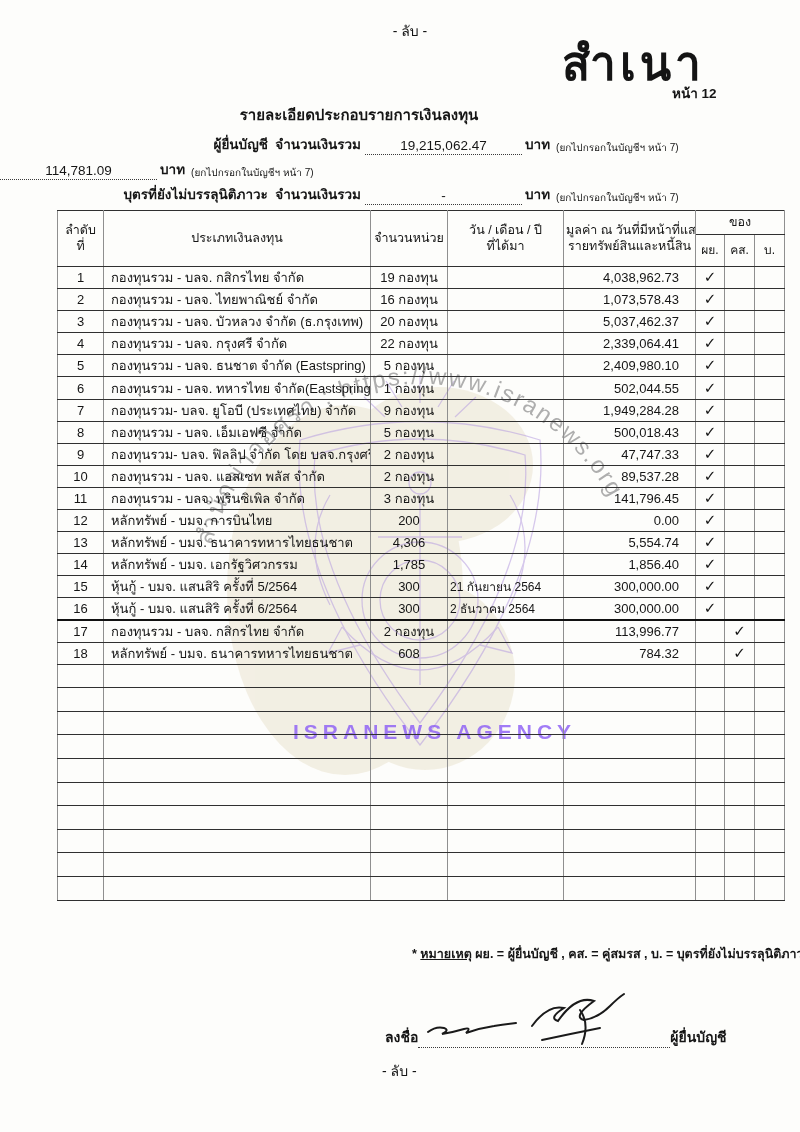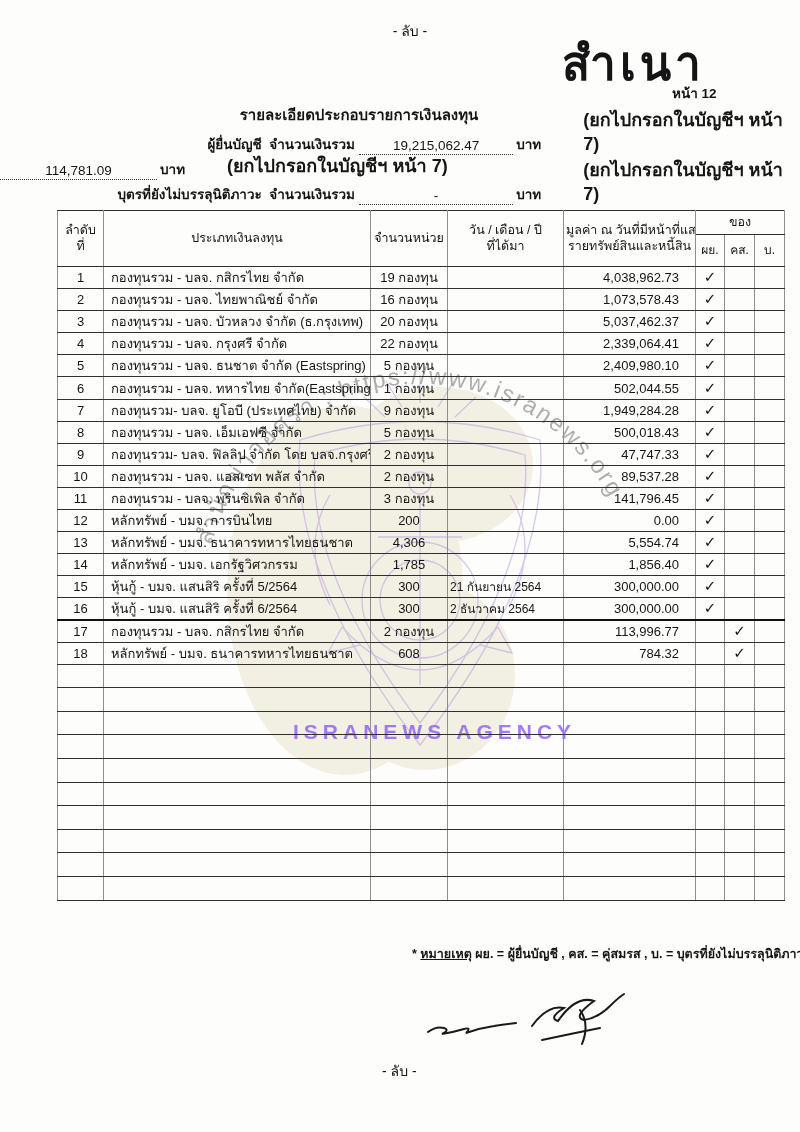--- a/index.html
+++ b/index.html
@@ -26,21 +26,21 @@
 
   
   .fields { position:absolute; top:130px; left:0; width:800px; }
   .field-row { display:flex; align-items:flex-end; height:25px; font-size:13.5px; }
   .field-label { width:365px; text-align:right; font-weight:600; padding-right:4px; white-space:pre;padding-left:18px; }
   .field-line {
     width:157px; text-align:center; border-bottom:1.6px dotted #3a3a3a;
     font-weight:normal; padding-bottom:1px; font-size:13.5px;
   }
   .field-unit { padding-left:3px; font-weight:600; }
-  .field-note { padding-left:6px; font-size:18px; font-weight:700;margin-left:36px; }
+  .field-note { padding-left:6px; font-size:10px; font-weight:400; }
 
   
   .table-wrap { position:absolute; top:210px; left:57px; width:727px; }
   table.invest-table { border-collapse:collapse; table-layout:fixed; width:727px; border:1.8px solid #222; }
   .invest-table th, .invest-table td {
     border-left:1px solid #8f8f8f; border-right:1px solid #8f8f8f;
     border-top:1.4px solid #303030; border-bottom:1.4px solid #303030;
     padding:0 2px; overflow:hidden; white-space:nowrap;
   }
   .invest-table thead th { font-weight:normal; font-size:12.5px; text-align:center; line-height:1.25; }
@@ -453,16 +453,21 @@
   <div class="footnote"><span>* </span><span class="u">หมายเหตุ</span><span> ผย. = ผู้ยื่นบัญชี , คส. = คู่สมรส , บ. = บุตรที่ยังไม่บรรลุนิติภาวะ</span></div>
 
   <svg class="signature-svg" width="230" height="62" viewBox="0 0 230 62">
     <g fill="none" stroke="#1a1a1a" stroke-width="2" stroke-linecap="round">
       <path d="M 8 46 q 8 -6 16 -4 q 6 2 -2 6 q 12 -2 22 -5 q 8 -2 2 4 q 14 -5 28 -7 q 12 -2 22 -3"></path>
       <path d="M 112 40 q 16 -22 32 -18 q -16 10 -6 13 q 18 -26 36 -20 q -22 16 -10 19 q 14 -2 26 -14 q 8 -8 14 -12"></path>
       <path d="M 122 54 q 28 -6 58 -12"></path>
       <path d="M 160 24 q 10 14 2 34"></path>
     </g>
   </svg>
+  <div class="sign-row">
+    <span>ลงชื่อ</span>
+    <span class="sign-line"></span>
+    <span>ผู้ยื่นบัญชี</span>
+  </div>
 
   <div class="secret-bottom">- ลับ -</div>
 
 </div>
 
 </body></html>

